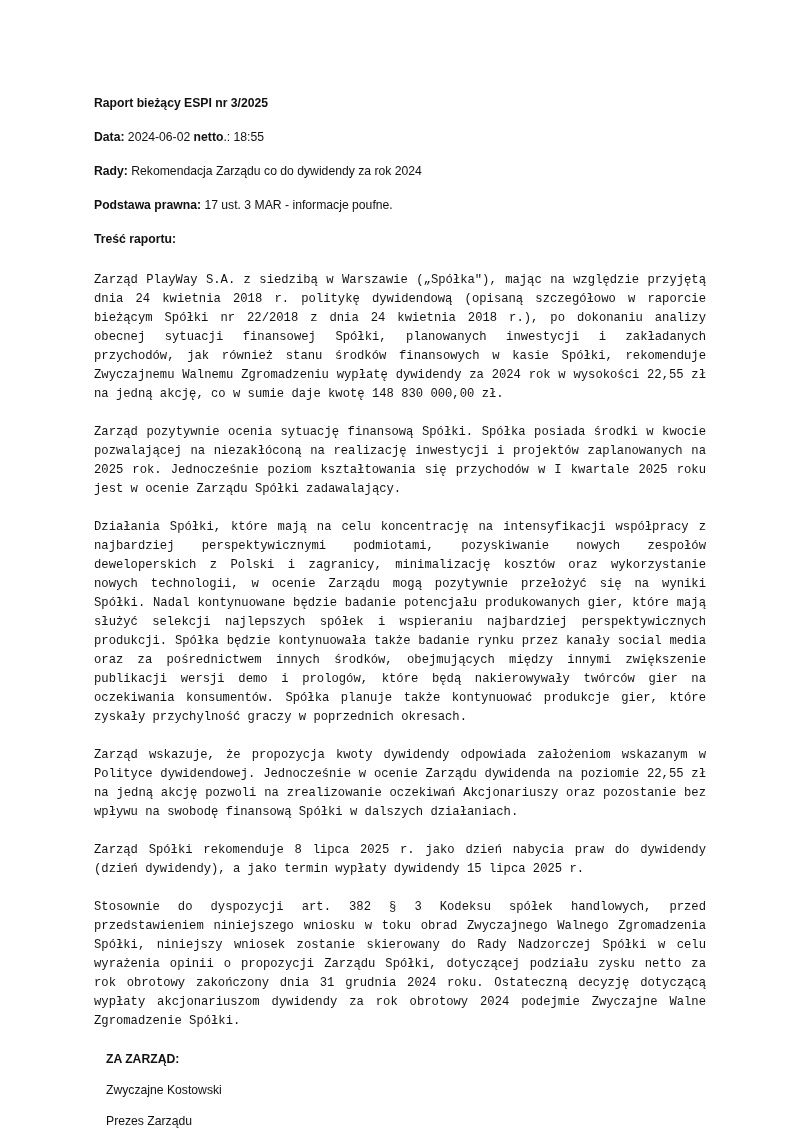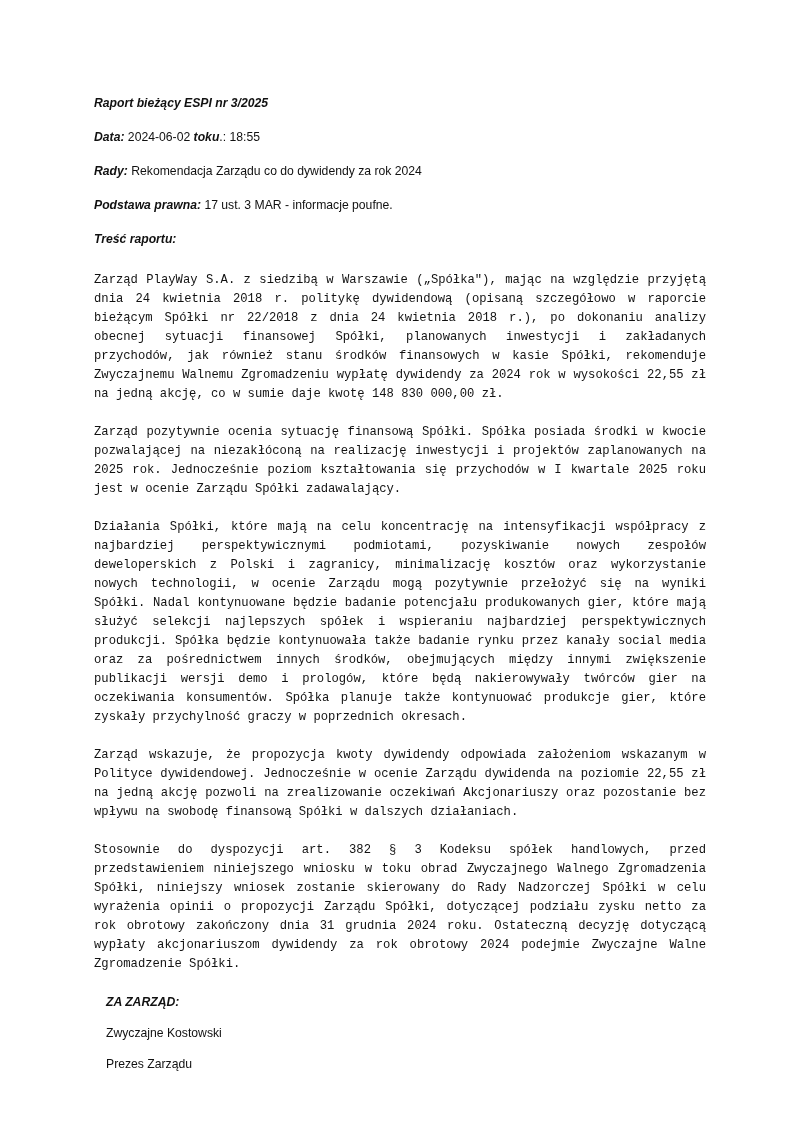--- a/index.html
+++ b/index.html
@@ -3,42 +3,43 @@
   <meta charset="utf-8">
   <style>
     html, body { margin: 0; padding: 0; background: #ffffff; }
     body { width: 800px; height: 1131px; position: relative; overflow: hidden; }
     .page {
       position: absolute; left: 94px; top: 94px; width: 612px;
       font-family: "Liberation Sans", sans-serif;
       font-size: 12.2px; line-height: 19px; color: #111111;
     }
     .line { margin: 0 0 15px 0; }
-    .b { font-weight: bold; font-style: italic; }
+    .b { font-weight: bold; }
     .para { margin: 0 0 19px 0; text-align: justify; font-family: Liberation Mono, monospace; }
     .sig { margin: 12px; }
   </style>
 </head>
 <body>
 
 <div class="page">
   <p class="line b">Raport bieżący ESPI nr 3/2025</p>
 
-  <p class="line"><span class="b">Data:</span><span> 2024-06-02 </span><span class="b">toku</span><span>.: 18:55</span></p>
+  <p class="line"><span class="b">Data:</span><span> 2024-06-02 </span><span class="b">netto</span><span>.: 18:55</span></p>
 
   <p class="line"><span class="b">Rady:</span><span> Rekomendacja Zarządu co do dywidendy za rok 2024</span></p>
 
   <p class="line"><span class="b">Podstawa prawna:</span><span> 17 ust. 3 MAR - informacje poufne.</span></p>
 
   <p class="line b" style="margin-bottom:22px">Treść raportu:</p>
 
   <p class="para">Zarząd PlayWay S.A. z siedzibą w Warszawie („Spółka"), mając na względzie przyjętą dnia 24 kwietnia 2018 r. politykę dywidendową (opisaną szczegółowo w raporcie bieżącym Spółki nr 22/2018 z dnia 24 kwietnia 2018 r.), po dokonaniu analizy obecnej sytuacji finansowej Spółki, planowanych inwestycji i zakładanych przychodów, jak również stanu środków finansowych w kasie Spółki, rekomenduje Zwyczajnemu Walnemu Zgromadzeniu wypłatę dywidendy za 2024 rok w wysokości 22,55 zł na jedną akcję, co w sumie daje kwotę 148 830 000,00 zł.</p>
   <p class="para">Zarząd pozytywnie ocenia sytuację finansową Spółki. Spółka posiada środki w kwocie pozwalającej na niezakłóconą na realizację inwestycji i projektów zaplanowanych na 2025 rok. Jednocześnie poziom kształtowania się przychodów w I kwartale 2025 roku jest w ocenie Zarządu Spółki zadawalający.</p>
   <p class="para">Działania Spółki, które mają na celu koncentrację na intensyfikacji współpracy z najbardziej perspektywicznymi podmiotami, pozyskiwanie nowych zespołów deweloperskich z Polski i zagranicy, minimalizację kosztów oraz wykorzystanie nowych technologii, w ocenie Zarządu mogą pozytywnie przełożyć się na wyniki Spółki. Nadal kontynuowane będzie badanie potencjału produkowanych gier, które mają służyć selekcji najlepszych spółek i wspieraniu najbardziej perspektywicznych produkcji. Spółka będzie kontynuowała także badanie rynku przez kanały social media oraz za pośrednictwem innych środków, obejmujących między innymi zwiększenie publikacji wersji demo i prologów, które będą nakierowywały twórców gier na oczekiwania konsumentów. Spółka planuje także kontynuować produkcje gier, które zyskały przychylność graczy w poprzednich okresach.</p>
   <p class="para">Zarząd wskazuje, że propozycja kwoty dywidendy odpowiada założeniom wskazanym w Polityce dywidendowej. Jednocześnie w ocenie Zarządu dywidenda na poziomie 22,55 zł na jedną akcję pozwoli na zrealizowanie oczekiwań Akcjonariuszy oraz pozostanie bez wpływu na swobodę finansową Spółki w dalszych działaniach.</p>
+  <p class="para">Zarząd Spółki rekomenduje 8 lipca 2025 r. jako dzień nabycia praw do dywidendy (dzień dywidendy), a jako termin wypłaty dywidendy 15 lipca 2025 r.</p>
   <p class="para">Stosownie do dyspozycji art. 382 § 3 Kodeksu spółek handlowych, przed przedstawieniem niniejszego wniosku w toku obrad Zwyczajnego Walnego Zgromadzenia Spółki, niniejszy wniosek zostanie skierowany do Rady Nadzorczej Spółki w celu wyrażenia opinii o propozycji Zarządu Spółki, dotyczącej podziału zysku netto za rok obrotowy zakończony dnia 31 grudnia 2024 roku. Ostateczną decyzję dotyczącą wypłaty akcjonariuszom dywidendy za rok obrotowy 2024 podejmie Zwyczajne Walne Zgromadzenie Spółki.</p>
 
   <div>
     <p class="sig b">ZA ZARZĄD:</p>
     <p class="sig">Zwyczajne Kostowski</p>
     <p class="sig">Prezes Zarządu</p>
   </div>
 </div>
 
 </body></html>

